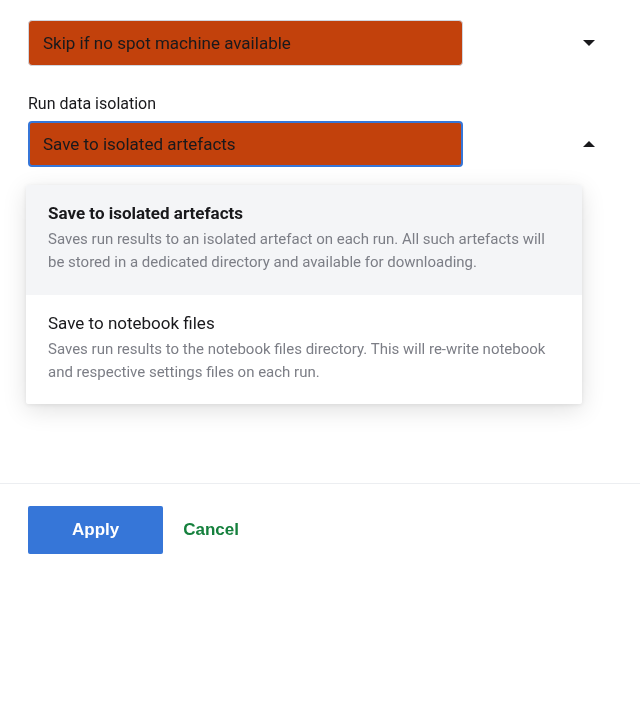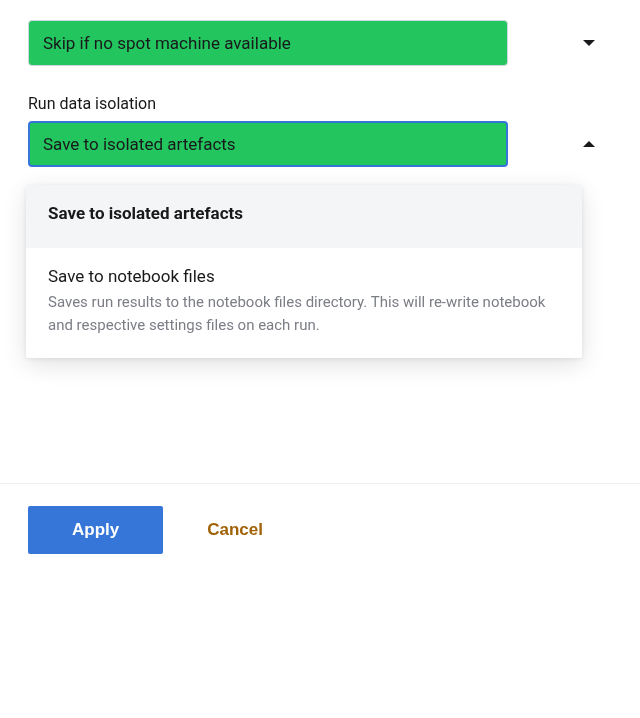--- a/index.html
+++ b/index.html
@@ -21,25 +21,25 @@
       font-weight: 400;
       color: #19191c;
       margin-bottom: 8px;
       display: block;
     }
     .select-wrap {
       position: relative;
       margin-bottom: 28px;
     }
     .select {
-      width: 480px;
+      width: 435px;
       padding: 12px 44px 12px 14px;
       font-size: 17px;
       color: #19191c;
-      background: #22c55e;
+      background: #c2410c;
       border: 1px solid #d1d5de;
       border-radius: 4px;
       display: flex;
       align-items: flex-start;
       justify-content: space-between;
       cursor: pointer;
     }
     .select.open {
       border: 2px solid #3676d8;
       padding: 11px 43px 11px 13px;
@@ -83,35 +83,35 @@
     }
     .separator {
       border: none;
       border-top: 1px solid #eceef1;
       margin-top: 316px;
     }
     .footer {
       padding: 22px 28px 28px 28px;
       display: flex;
       align-items: center;
-      gap: 44px;
+      gap: 20px;
     }
     .btn-apply {
       background: #3676d8;
       color: #fff;
       font-size: 17px;
       font-weight: 700;
       border: none;
       padding: 14px 44px;
       border-radius: 2px;
       cursor: pointer;
     }
     .btn-cancel {
       background: transparent;
-      color: #a16207;
+      color: #15803d;
       font-size: 17px;
       font-weight: 700;
       border: none;
       cursor: pointer;
     }
   </style>
 </head>
 <body>
 
 <div class="container">
@@ -134,20 +134,21 @@
     </div>
     <span class="caret">
       <svg width="14" height="8" viewBox="0 0 14 8">
           <path d="M1 7 L7 1 L13 7 Z" fill="#19191c"></path>
         </svg>
     </span>
 
     <div class="dropdown">
       <div class="option selected">
         <div class="option-title">Save to isolated artefacts</div>
+        <div class="option-desc">Saves run results to an isolated artefact on each run. All such artefacts will be stored in a dedicated directory and available for downloading.</div>
       </div>
       <div class="option">
         <div class="option-title">Save to notebook files</div>
         <div class="option-desc">Saves run results to the notebook files directory. This will re-write notebook and respective settings files on each run.</div>
       </div>
     </div>
   </div>
 </div>
 
 <hr class="separator">

